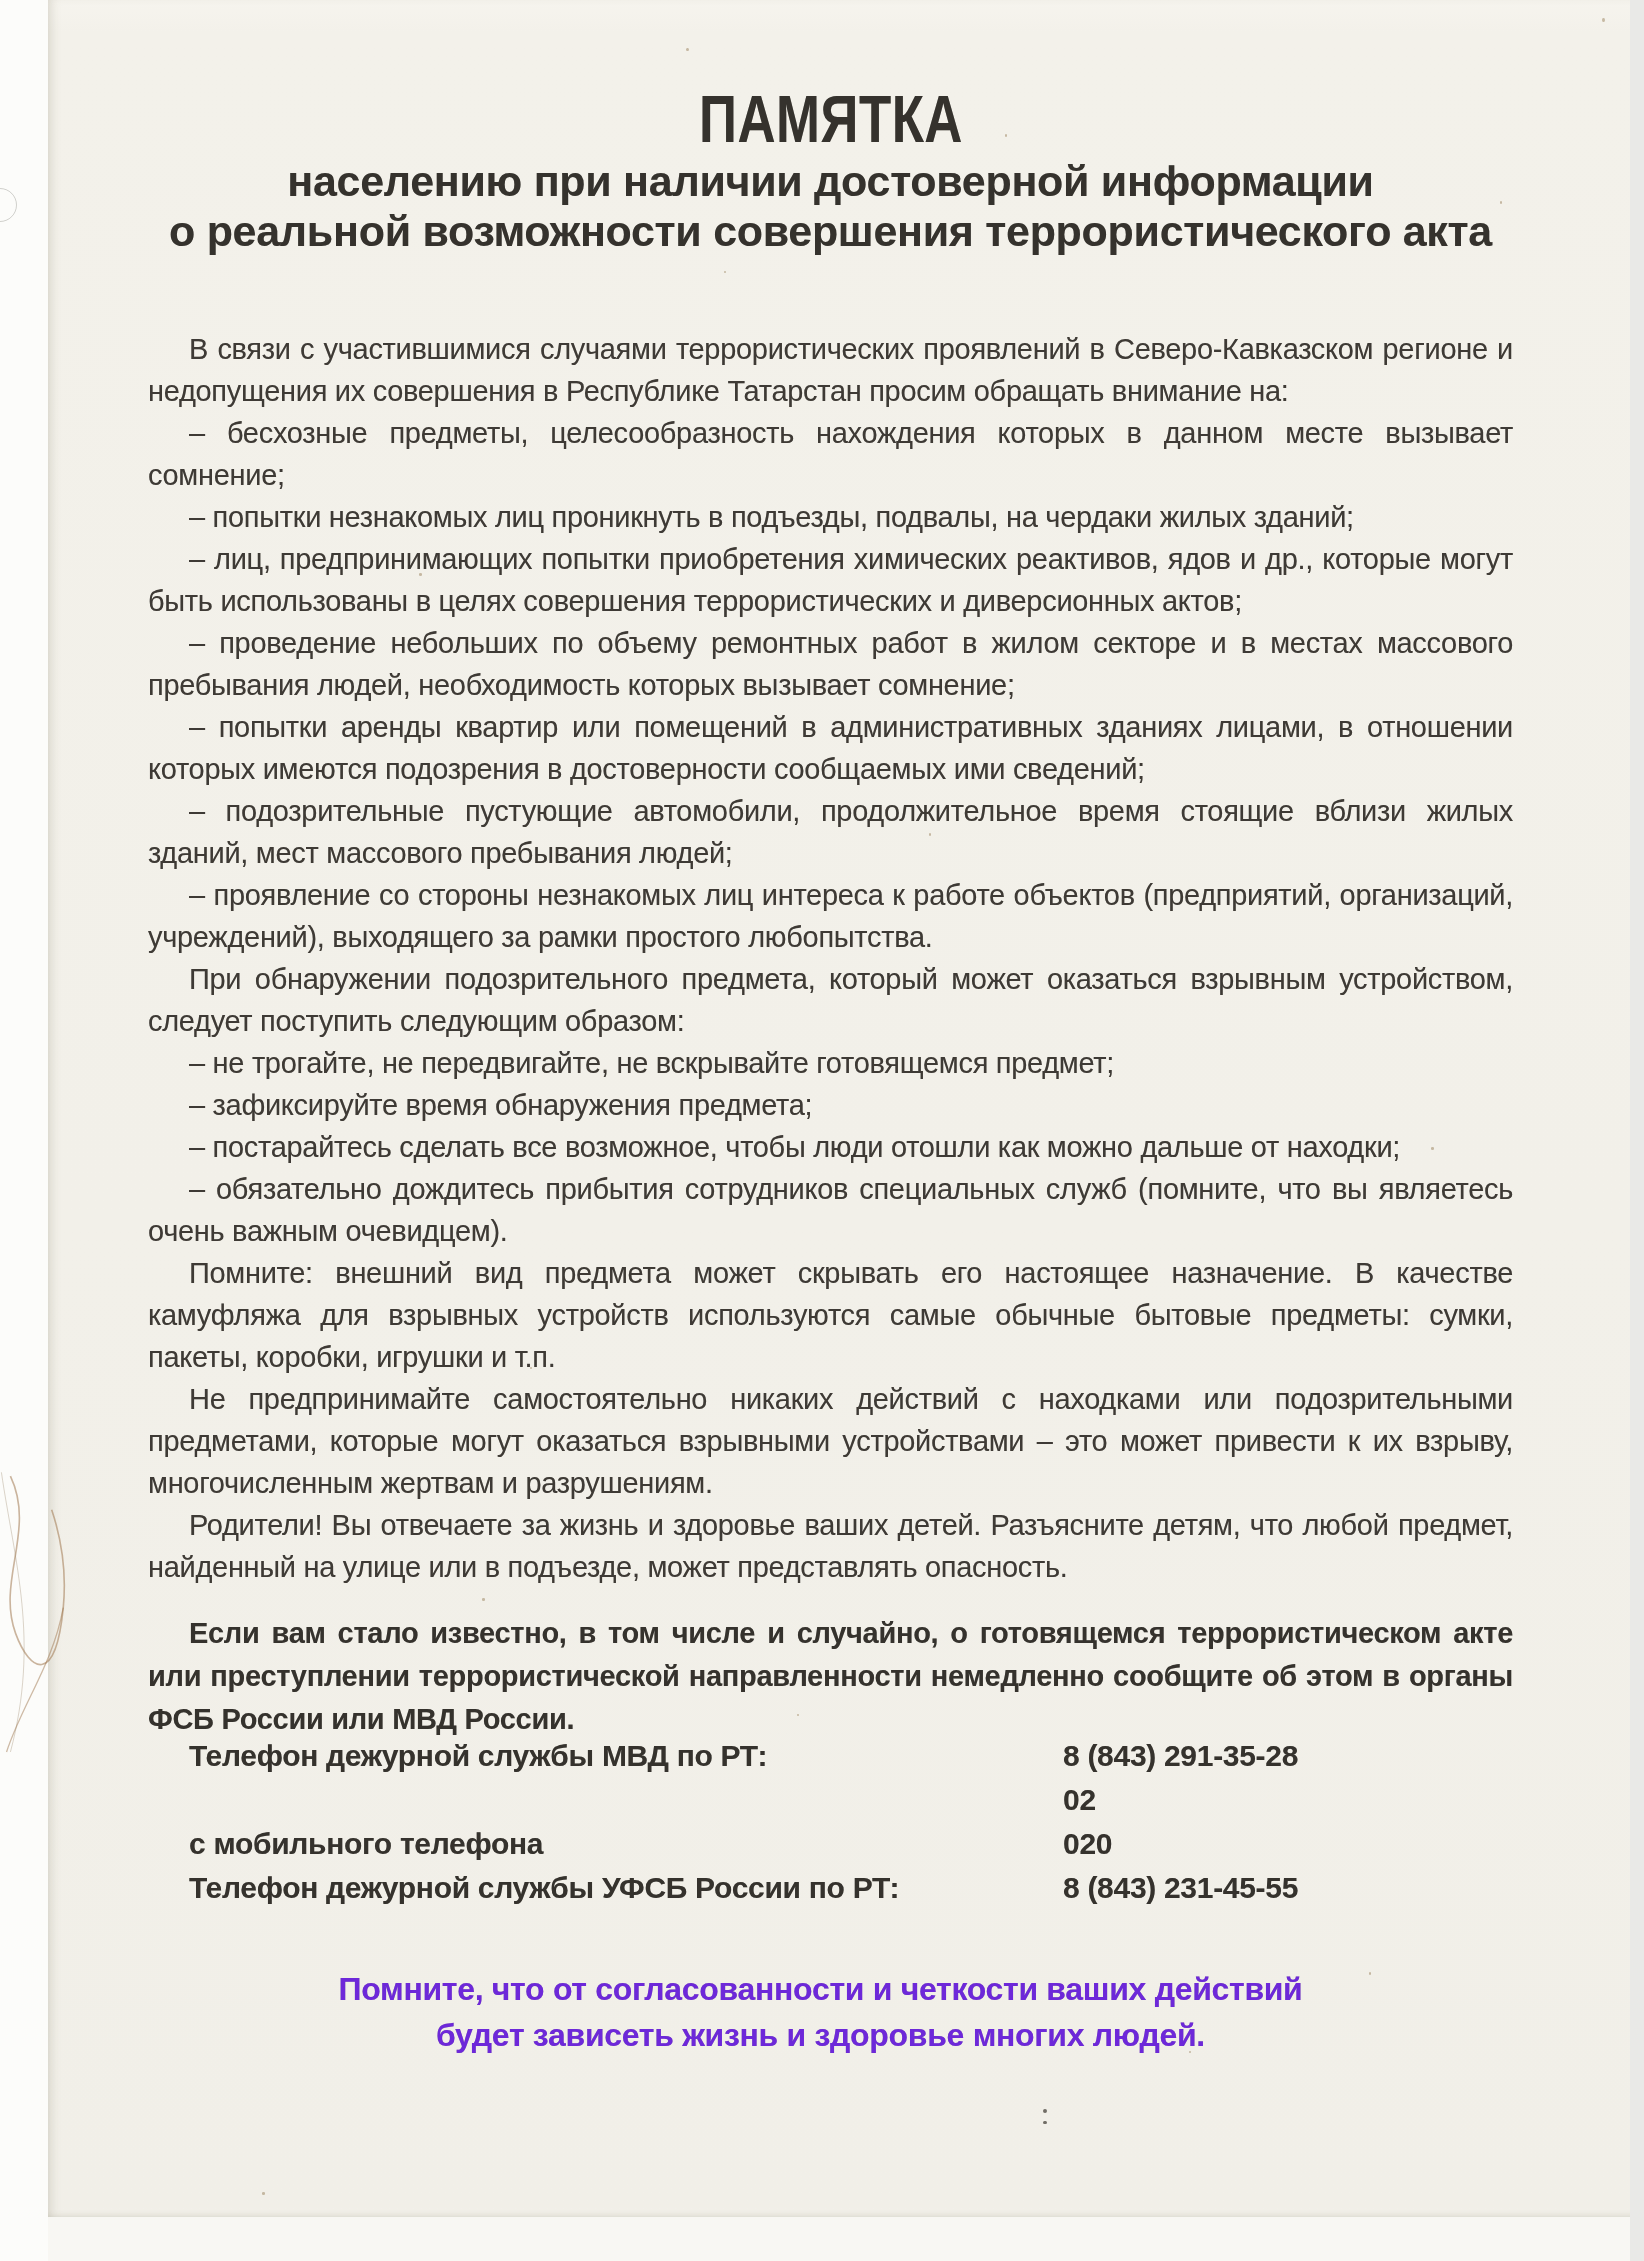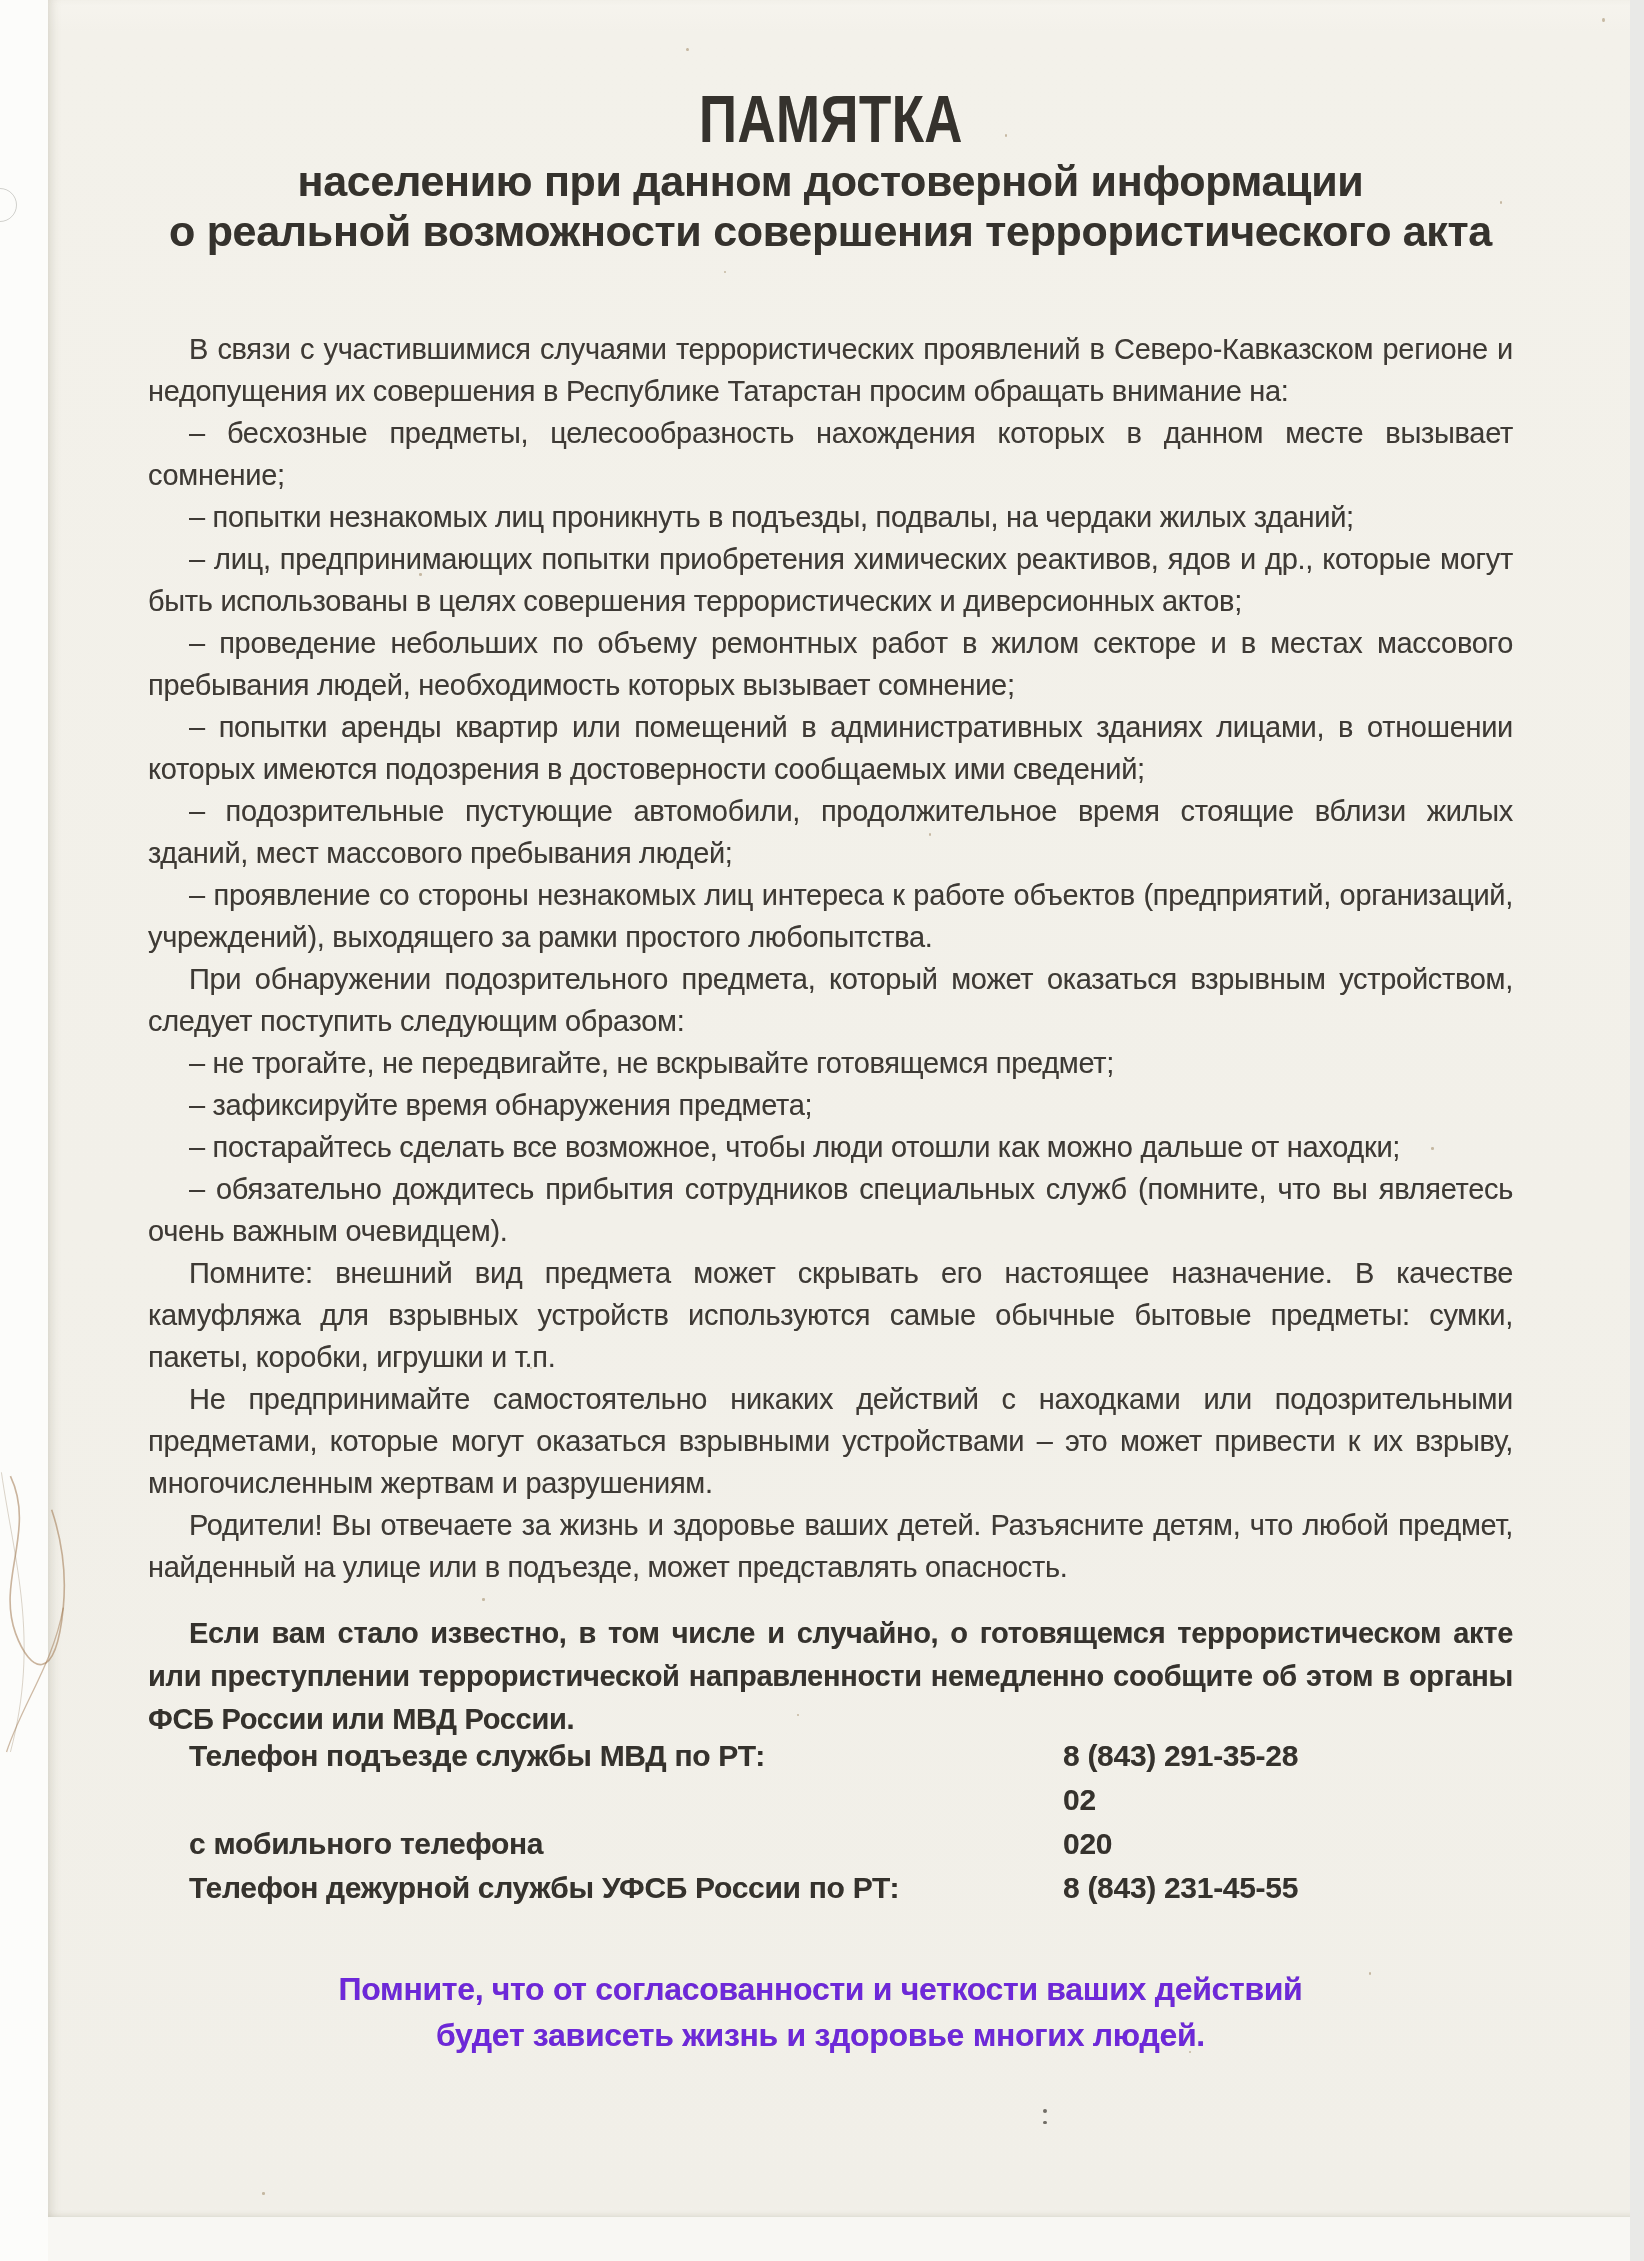--- a/index.html
+++ b/index.html
@@ -51,21 +51,21 @@
 
 <div class="scan">
   <div class="left-strip"></div>
   <div class="paper"></div>
   <div class="below-paper"></div>
 
   <div class="header">
     <h1 class="doc-title">ПАМЯТКА</h1>
   </div>
   <div class="subtitle">
-    <div>населению при данном достоверной информации</div>
+    <div>населению при наличии достоверной информации</div>
     <div>о реальной возможности совершения террористического акта</div>
   </div>
 
   <div class="body-text">
     <p>В связи с участившимися случаями террористических проявлений в Северо-Кавказском регионе и недопущения их совершения в Республике Татарстан просим обращать внимание на:</p>
     <p>– бесхозные предметы, целесообразность нахождения которых в данном месте вызывает сомнение;</p>
     <p>– попытки незнакомых лиц проникнуть в подъезды, подвалы, на чердаки жилых зданий;</p>
     <p>– лиц, предпринимающих попытки приобретения химических реактивов, ядов и др., которые могут быть использованы в целях совершения террористических и диверсионных актов;</p>
     <p>– проведение небольших по объему ремонтных работ в жилом секторе и в местах массового пребывания людей, необходимость которых вызывает сомнение;</p>
     <p>– попытки аренды квартир или помещений в административных зданиях лицами, в отношении которых имеются подозрения в достоверности сообщаемых ими сведений;</p>
@@ -80,21 +80,21 @@
     <p>Не предпринимайте самостоятельно никаких действий с находками или подозрительными предметами, которые могут оказаться взрывными устройствами – это может привести к их взрыву, многочисленным жертвам и разрушениям.</p>
     <p>Родители! Вы отвечаете за жизнь и здоровье ваших детей. Разъясните детям, что любой предмет, найденный на улице или в подъезде, может представлять опасность.</p>
   </div>
 
   <div class="alert">
     <p>Если вам стало известно, в том числе и случайно, о готовящемся террористическом акте или преступлении террористической направленности немедленно сообщите об этом в органы ФСБ России или МВД России.</p>
   </div>
 
   <div class="phones">
     <div class="phone-row">
-      <span class="phone-label">Телефон подъезде службы МВД по РТ:</span>
+      <span class="phone-label">Телефон дежурной службы МВД по РТ:</span>
       <span class="phone-number">8 (843) 291-35-28</span>
     </div>
     <div class="phone-row">
       <span class="phone-label"></span>
       <span class="phone-number">02</span>
     </div>
     <div class="phone-row">
       <span class="phone-label">с мобильного телефона</span>
       <span class="phone-number">020</span>
     </div>

